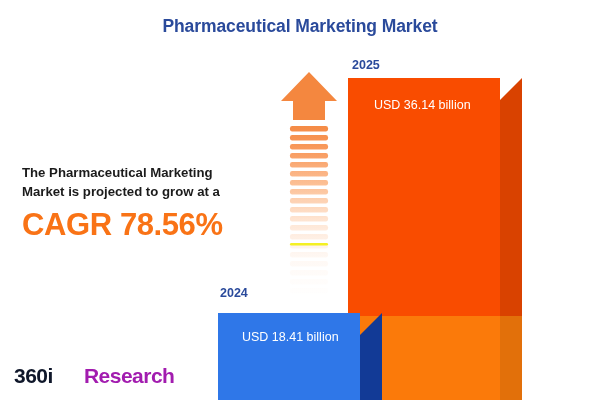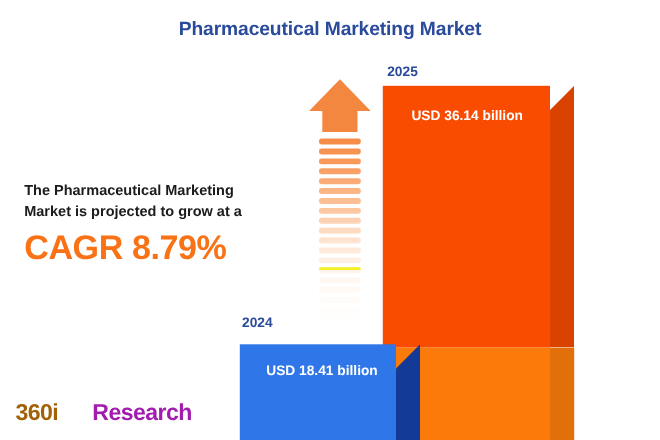--- a/index.html
+++ b/index.html
@@ -69,21 +69,21 @@
   .bar-year {
     position: absolute;
     font-size: 12.5px;
     font-weight: bold;
     color: #2A4A9B;
     white-space: nowrap;
   }
   .bar-value {
     position: absolute;
     font-size: 12.5px;
-    font-weight: bold;
+    font-weight: normal;
     color: #ffffff;
     white-space: nowrap;
   }
 
   
   #bar-2032-group { left: 348px; top: 58px; }
   #bar-2032-year { left: 4px; top: 0px; }
   #bar-2032-front-upper {
     position: absolute;
     left: 0px; top: 20px;
@@ -132,34 +132,34 @@
   
   #brand-logo {
     position: absolute;
     left: 14px;
     top: 364px;
     font-size: 21px;
     font-weight: bold;
     letter-spacing: -0.5px;
     white-space: nowrap;
   }
-  #brand-logo-part1 { color: #a16207; }
+  #brand-logo-part1 { color: #0f172a; }
   #brand-logo-part2 { color: #a21caf; margin-left: 31px; }
 </style>
 </head>
 <body>
 
 <div id="canvas">
 
   <div id="chart-title">Pharmaceutical Marketing Market</div>
 
   <div id="caption-block">
     <div id="caption-line1">The Pharmaceutical Marketing</div>
     <div id="caption-line2">Market is projected to grow at a</div>
-    <div id="cagr-value">CAGR 8.79%</div>
+    <div id="cagr-value">CAGR 78.56%</div>
   </div>
 
   <svg id="growth-arrow" viewBox="0 0 60 228">
     <defs>
       <linearGradient id="stripeFade" x1="0" y1="0" x2="0" y2="1">
         <stop offset="0.00" stop-color="#F4873F" stop-opacity="1"></stop>
         <stop offset="0.18" stop-color="#F89352" stop-opacity="0.92"></stop>
         <stop offset="0.38" stop-color="#FBA96F" stop-opacity="0.70"></stop>
         <stop offset="0.58" stop-color="#FDC9A3" stop-opacity="0.45"></stop>
         <stop offset="0.78" stop-color="#FDE0CC" stop-opacity="0.22"></stop>

